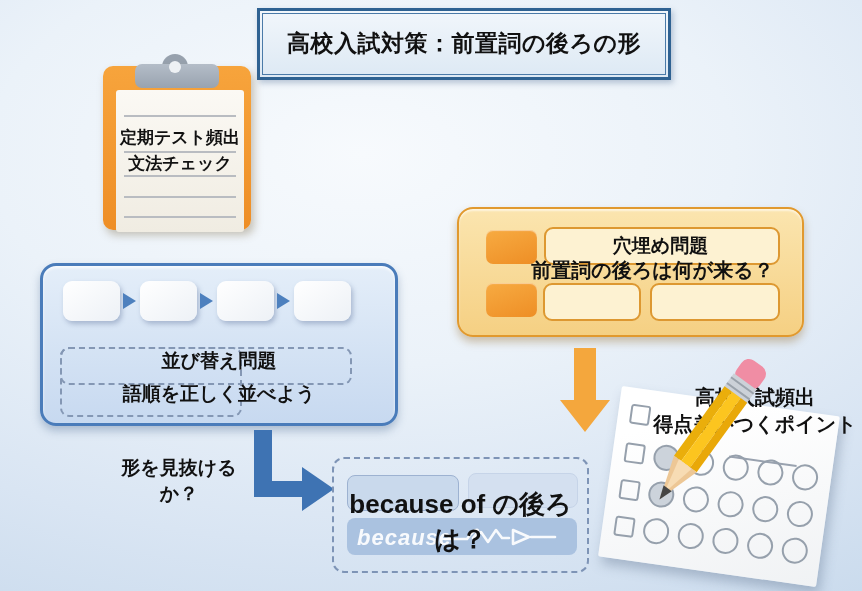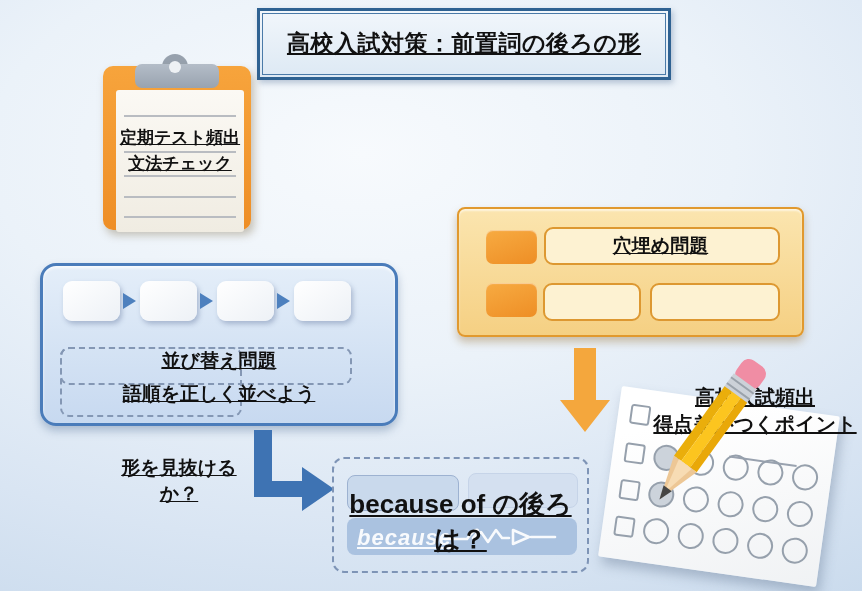--- a/index.html
+++ b/index.html
@@ -3,21 +3,21 @@
 <meta charset="utf-8">
 <style>
   html,body{margin:0;padding:0;background:#ffffff;}
   .stage{
     position:relative;width:862px;height:591px;overflow:hidden;
     font-family:"Liberation Sans","DejaVu Sans",sans-serif;color:#111;
     background:radial-gradient(120% 100% at 42% 26%, #f7fafd 0%, #ebf2f9 36%, #d9e5f3 66%, #c3d6ea 100%);
   }
   .abs{position:absolute;}
   .ctr{text-align:center;}
-  .bold{font-weight:bold;text-decoration:underline;}
+  .bold{font-weight:bold;}
 
   
   .title-box{left:257px;top:8px;width:408px;height:66px;border:3px solid #2f6292;
     background:linear-gradient(180deg,#f1f6fb,#dde9f4);box-shadow:2px 3px 6px rgba(70,100,140,.35);}
   .title-inner{position:absolute;inset:2px;border:1px solid #4a7aa8;}
   .title-text{left:0;top:17px;width:100%;font-size:23px;letter-spacing:.5px;}
 
   
   .clip-group{left:100px;top:54px;width:154px;height:178px;}
   .clip-board{left:3px;top:12px;width:148px;height:164px;border-radius:10px;
@@ -37,21 +37,21 @@
     box-shadow:0 5px 9px rgba(70,100,140,.35), inset 0 2px 3px rgba(255,255,255,.8);}
   .step{top:15px;width:57px;height:40px;border-radius:9px;
     background:linear-gradient(145deg,#ffffff,#edf1f6);box-shadow:2px 3px 5px rgba(90,110,150,.4);}
   .tri{top:27px;width:0;height:0;border-left:13px solid #4d80be;
     border-top:8px solid transparent;border-bottom:8px solid transparent;}
   .dashA{left:17px;top:81px;width:288px;height:34px;border:2px dashed #8497b4;border-radius:9px;}
   .dashB{left:17px;top:81px;width:178px;height:66px;border:2px dashed #8497b4;border-radius:9px;}
   .blue-t{left:0;width:100%;font-size:19px;}
 
   
-  .orange-panel{left:457px;top:207px;width:343px;height:126px;border-radius:8px;border:2px solid #e1992e;
+  .orange-panel{left:457px;top:207px;width:343px;height:126px;border-radius:16px;border:2px solid #e1992e;
     background:linear-gradient(180deg,#fbe5af,#f5d083);
     box-shadow:0 5px 9px rgba(150,110,50,.4), inset 0 2px 2px rgba(255,255,255,.6);}
   .chip{width:51px;height:34px;border-radius:7px;
     background:linear-gradient(160deg,#f7ab42,#ee8e25);box-shadow:inset 0 1px 1px rgba(255,255,255,.5);}
   .field{height:34px;border-radius:9px;border:2px solid #dd9831;background:#fdf2d2;}
   .orange-t{left:0;width:100%;font-size:19px;}
 
   
   .down-arrow{left:556px;top:346px;}
   .elbow-arrow{left:246px;top:426px;}
@@ -119,20 +119,21 @@
     <div class="abs clip-hole"></div>
   </div>
 
   <div class="abs orange-panel">
     <div class="abs chip" style="left:27px;top:21px"></div>
     <div class="abs field" style="left:85px;top:18px;width:232px"></div>
     <div class="abs chip" style="left:27px;top:74px"></div>
     <div class="abs field" style="left:84px;top:74px;width:94px"></div>
     <div class="abs field" style="left:191px;top:74px;width:126px"></div>
     <div class="abs ctr bold orange-t" style="top:24px;left:30px">穴埋め問題</div>
+    <div class="abs ctr bold orange-t" style="top:48px;left:22px;font-size:20px">前置詞の後ろは何が来る？</div>
   </div>
 
   <svg class="abs down-arrow" width="60" height="90" viewBox="0 0 60 90">
     <polygon points="18,2 40,2 40,54 54,54 29,86 4,54 18,54" fill="#f4a73d"></polygon>
   </svg>
 
   <svg class="abs elbow-arrow" width="92" height="92" viewBox="0 0 92 92">
     <polygon points="8,4 26,4 26,55 56,55 56,41 88,63 56,85 56,71 8,71" fill="#3e73b3"></polygon>
   </svg>
 

